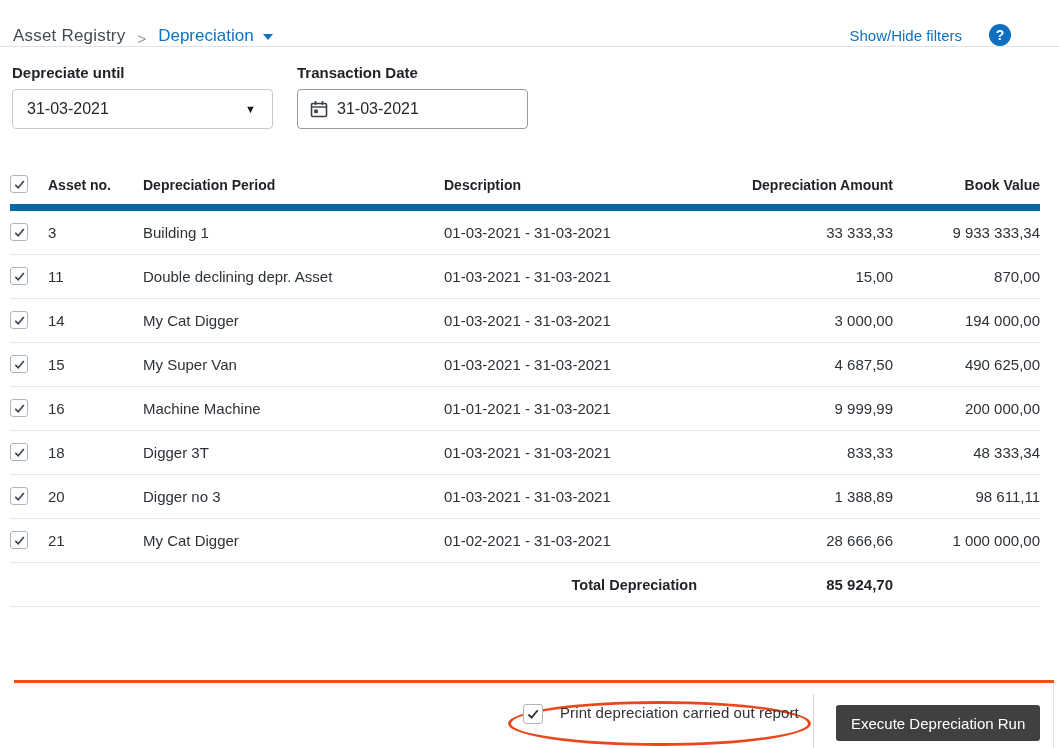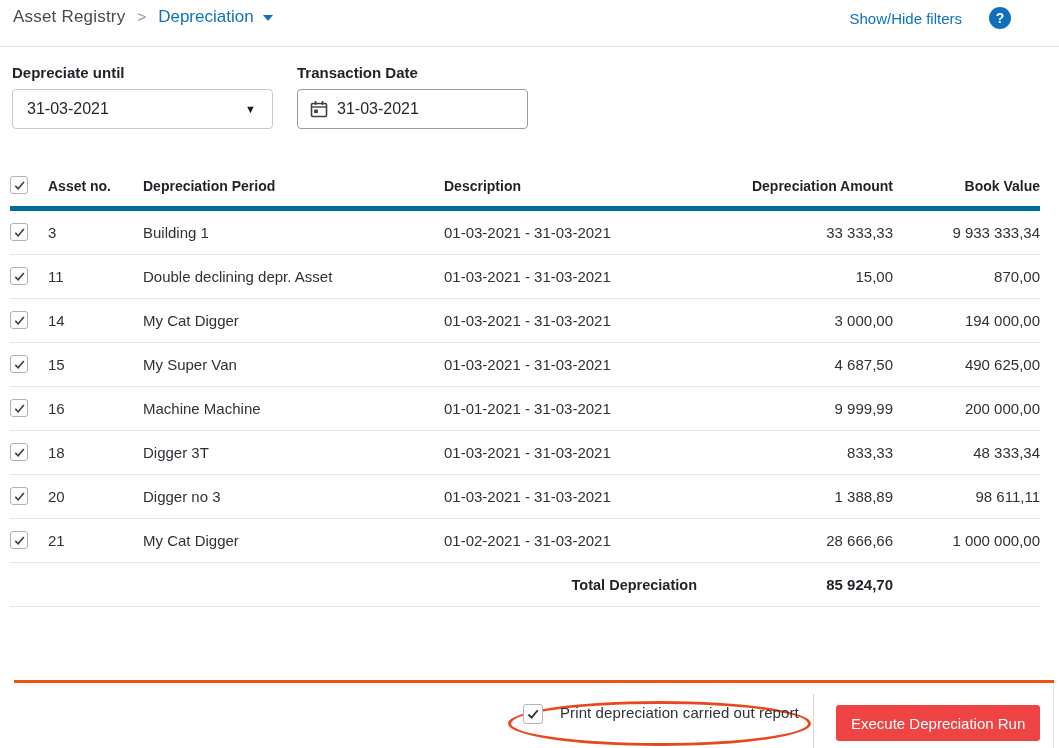--- a/index.html
+++ b/index.html
@@ -1,21 +1,21 @@
 <!DOCTYPE html>
 <html><head>
 <meta charset="utf-8">
 <style>
   * { margin:0; padding:0; box-sizing:border-box; }
   html,body { background:#fff; }
   body { font-family:"Liberation Sans", sans-serif; color:#2e3338; }
   .page { position:relative; width:1059px; height:748px; background:#fff; overflow:hidden; }
 
   
-  .topbar { height:47px; border-bottom:1px solid #e2e2e2; display:flex; align-items:flex-start;
+  .topbar { height:47px; border-bottom:1px solid #e2e2e2; display:flex; align-items:flex-end;
             padding:7px 48px 0 13px; }
   .crumb-parent { font-size:17px; color:#454b52; letter-spacing:.2px; }
   .crumb-sep { font-size:15px; color:#8a9096; margin:0 12px; position:relative; top:1px; }
   .crumb-current { font-size:17px; color:#0d72c0; font-weight:500; display:inline-flex; align-items:center; gap:9px; cursor:pointer; }
   .caret-tri { width:0; height:0; border-left:5px solid transparent; border-right:5px solid transparent;
                border-top:6px solid #0d72c0; display:inline-block; position:relative; top:1px; }
   .topbar-right { margin-left:auto; display:flex; align-items:center; gap:27px; }
   .showhide { font-size:15px; color:#0d72c0; font-weight:500; cursor:pointer; }
   .help-circle { width:22px; height:22px; border-radius:50%; background:#0d6fbe; color:#fff;
                  display:flex; align-items:center; justify-content:center; font-size:14px; font-weight:bold; cursor:pointer; }
@@ -27,21 +27,21 @@
                 display:flex; align-items:center; justify-content:space-between; padding:0 16px 0 14px;
                 font-size:16px; color:#24282d; cursor:pointer; }
   .select-caret { font-size:11px; color:#1c1c1c; }
   .date-box { width:231px; height:40px; border:1px solid #979b9f; border-radius:4px; background:#fff;
               display:flex; align-items:center; gap:9px; padding:0 12px; font-size:16px; color:#24282d; }
   .cal-icon svg { display:block; }
 
   
   .table { margin:36px 9px 0 10px; width:1030px; }
   .grid-row { display:grid; grid-template-columns:38px 95px 301px 253px 196px 147px; align-items:center; }
-  .thead { height:46px; border-bottom:5px solid #0369a1; font-size:14px; font-weight:bold; color:#1f2328; }
+  .thead { height:46px; border-bottom:7px solid #0369a1; font-size:14px; font-weight:bold; color:#1f2328; }
   .trow { height:44px; border-bottom:1px solid #e6e6e6; font-size:15px; color:#2d3238; }
   .cell.num, .th.num { text-align:right; }
   .total-row { height:44px; border-bottom:1px solid #e6e6e6; }
   .total-label { font-size:14.5px; font-weight:bold; color:#1f2328; text-align:right; }
   .total-amount { font-size:15px; font-weight:bold; color:#1f2328; text-align:right; }
 
   .checkbox { width:18px; height:18px; border:1px solid #b3b3b3; border-radius:3px; background:#fff;
               display:inline-flex; align-items:center; justify-content:center; cursor:pointer; }
   .checkbox svg { display:block; }
 
@@ -49,21 +49,21 @@
   .footer { position:absolute; left:0; bottom:0; width:1059px; height:68px; background:#fff; }
   .footer-topline { position:absolute; left:14px; right:5px; top:0; height:3px; background:#f4500b; }
   .footer-rightedge { position:absolute; right:5px; top:3px; width:1px; height:65px; background:#e4e4e4; }
   .annotation-ellipse { position:absolute; left:508px; top:21px; width:303px; height:45px;
                         border:3px solid #e8481c; border-radius:50%;
                         display:flex; gap:17px; padding-left:12px; }
   .print-checkbox { width:20px; height:20px; flex:0 0 auto; }
   .print-label { font-size:15px; color:#2e3338; letter-spacing:.1px; white-space:nowrap; }
   .footer-divider { position:absolute; left:813px; top:14px; width:1px; height:54px; background:#d8d8d8; }
   .exec-btn { position:absolute; left:836px; top:25px; height:36px; padding:0 15px; border:none; border-radius:3px;
-              background:#ef4444; color:#fff; font-size:15px; font-weight:500;
+              background:#404040; color:#fff; font-size:15px; font-weight:500;
               font-family:"Liberation Sans", sans-serif; cursor:pointer; }
 </style>
 </head>
 <body>
 
 <div class="page">
 
   <div class="topbar">
     <span class="crumb-parent">Asset Registry</span>
     <span class="crumb-sep">&gt;</span>

